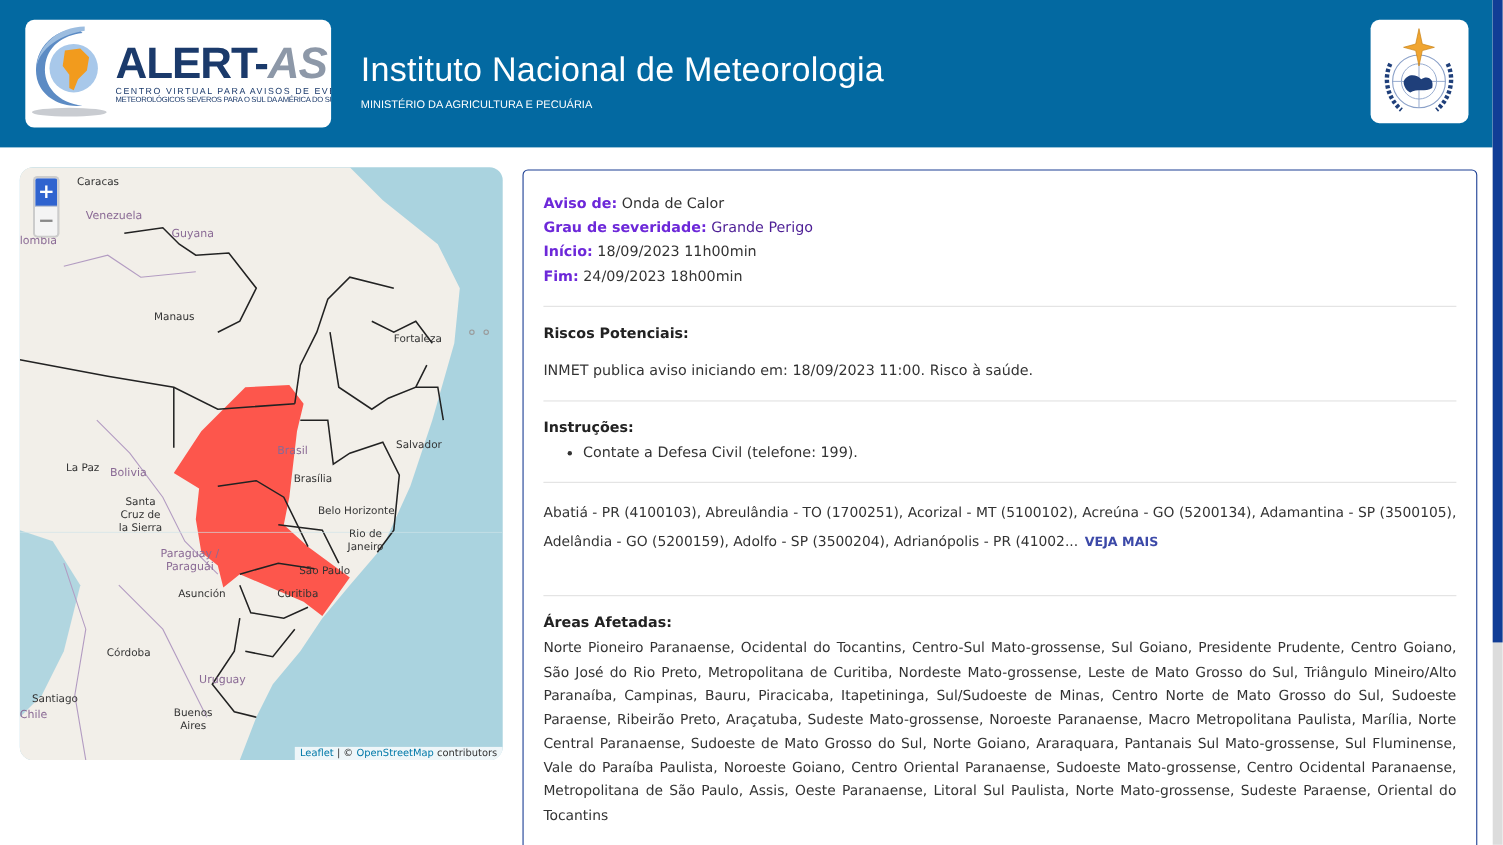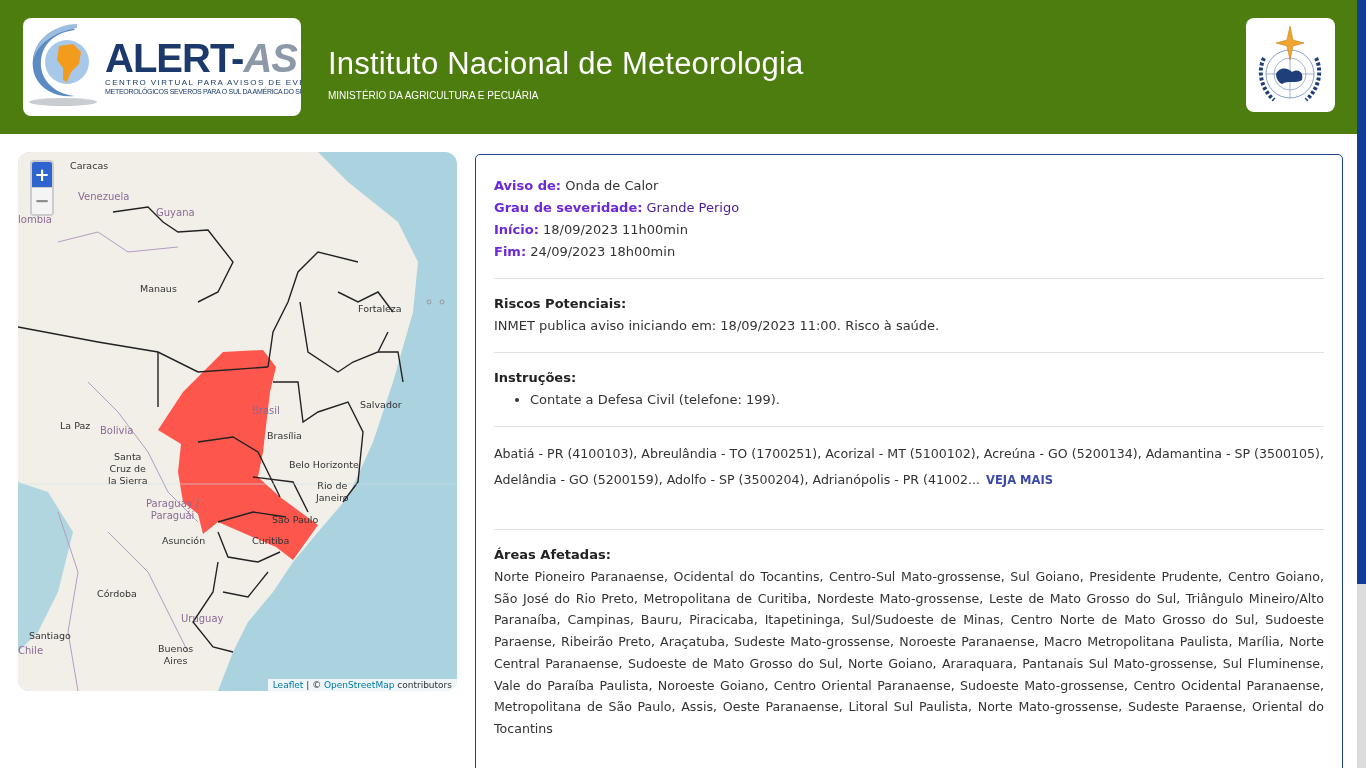--- a/index.html
+++ b/index.html
@@ -1,17 +1,17 @@
 <!DOCTYPE html>
 <html><head>
 <meta charset="utf-8">
 <style>
   * { box-sizing: border-box; margin: 0; padding: 0; }
   html, body { width: 1366px; height: 768px; overflow: hidden; background: #ffffff; font-family: "DejaVu Sans", "Liberation Sans", sans-serif; }
-  .header { position: absolute; left: 0; top: 0; width: 1357px; height: 134px; background: #4d7c0f; }
+  .header { position: absolute; left: 0; top: 0; width: 1357px; height: 134px; background: #0369a1; }
   .logo-box { position: absolute; left: 23px; top: 18px; width: 278px; height: 98px; background: #fff; border-radius: 8px; overflow: hidden; }
   .wmo-box { position: absolute; left: 1246px; top: 18px; width: 89px; height: 94px; background: #fff; border-radius: 8px; overflow: hidden; }
   .logo-text-main { position: absolute; left: 82px; top: 18px; font-family: "Liberation Sans", sans-serif; font-size: 40px; font-weight: bold; color: #1b3a6b; letter-spacing: -1px; }
   .logo-text-main .as { color: #8d98a8; font-style: italic; }
   .logo-sub1 { position: absolute; left: 82px; top: 60px; font-family: "Liberation Sans", sans-serif; font-size: 8px; color: #1b3a6b; letter-spacing: 1.4px; white-space: nowrap; }
   .logo-sub2 { position: absolute; left: 82px; top: 70px; font-family: "Liberation Sans", sans-serif; font-size: 7px; color: #1b3a6b; letter-spacing: -0.3px; white-space: nowrap; }
   .site-title { position: absolute; left: 328px; top: 46px; color: #fff; font-size: 31px; font-weight: normal; font-family: "Liberation Sans", sans-serif; letter-spacing: 0.2px; white-space: nowrap; }
   .site-sub { position: absolute; left: 328px; top: 90px; color: #fff; font-size: 10px; font-family: "Liberation Sans", sans-serif; white-space: nowrap; }
 
   .map { position: absolute; left: 18px; top: 152px; width: 439px; height: 539px; border-radius: 12px; overflow: hidden; background: #aad3df; }
@@ -23,21 +23,21 @@
   .attrib a { color: #0078a8; text-decoration: none; }
   .map-label { position: absolute; font-size: 9.5px; color: #333; font-family: "DejaVu Sans", sans-serif; white-space: nowrap; text-align: center; line-height: 12px; }
   .map-label.country { color: #8a6a95; font-size: 10px; }
 
   .panel { position: absolute; left: 475px; top: 154px; width: 868px; height: 640px; border: 1px solid #1c3f94; border-radius: 5px; background: #fff; padding: 20px 18px 0 18px; font-family: "DejaVu Sans", sans-serif; font-size: 13px; color: #333; }
   .row { line-height: 22px; white-space: nowrap; }
   .row b { font-weight: bold; color: #6d28d9; }
   .sev { color: #4c1d95; }
   .sect { border-top: 1px solid #e2e2e2; margin-top: 15px; padding-top: 14px; }
   .sect-title { font-weight: bold; color: #222; line-height: 22px; }
-  .sect-body { line-height: 22px; text-align: justify; }
+  .sect-body { line-height: 22px; text-align: justify; margin-top: 12px; }
   ul.instr { margin-left: 36px; line-height: 22px; }
   .veja { color: #3c49a8; font-size: 11.5px; font-weight: bold; margin-left: 6px; text-decoration: none; cursor: pointer; }
   .muni { line-height: 26px; text-align: justify; font-size: 12.6px; }
   .areas { line-height: 21.7px; text-align: justify; font-size: 12.6px; }
 
   .scrollbar { position: absolute; left: 1357px; top: 0; width: 9px; height: 768px; background: #dcdcdc; }
   .scroll-thumb { position: absolute; left: 0; top: 0; width: 9px; height: 584px; background: #113d96; }
 </style>
 </head>
 <body>

